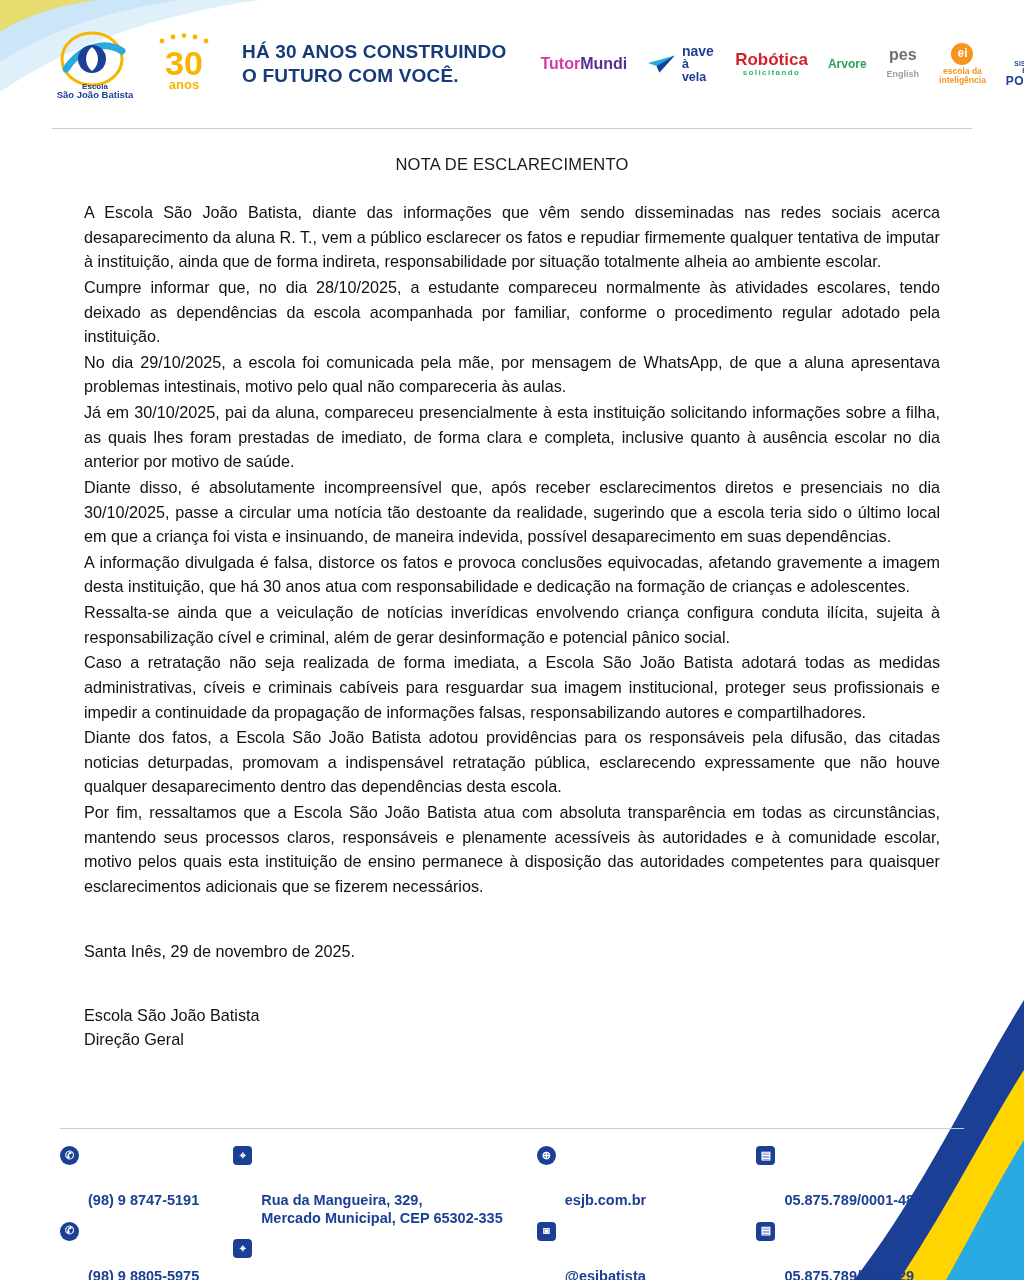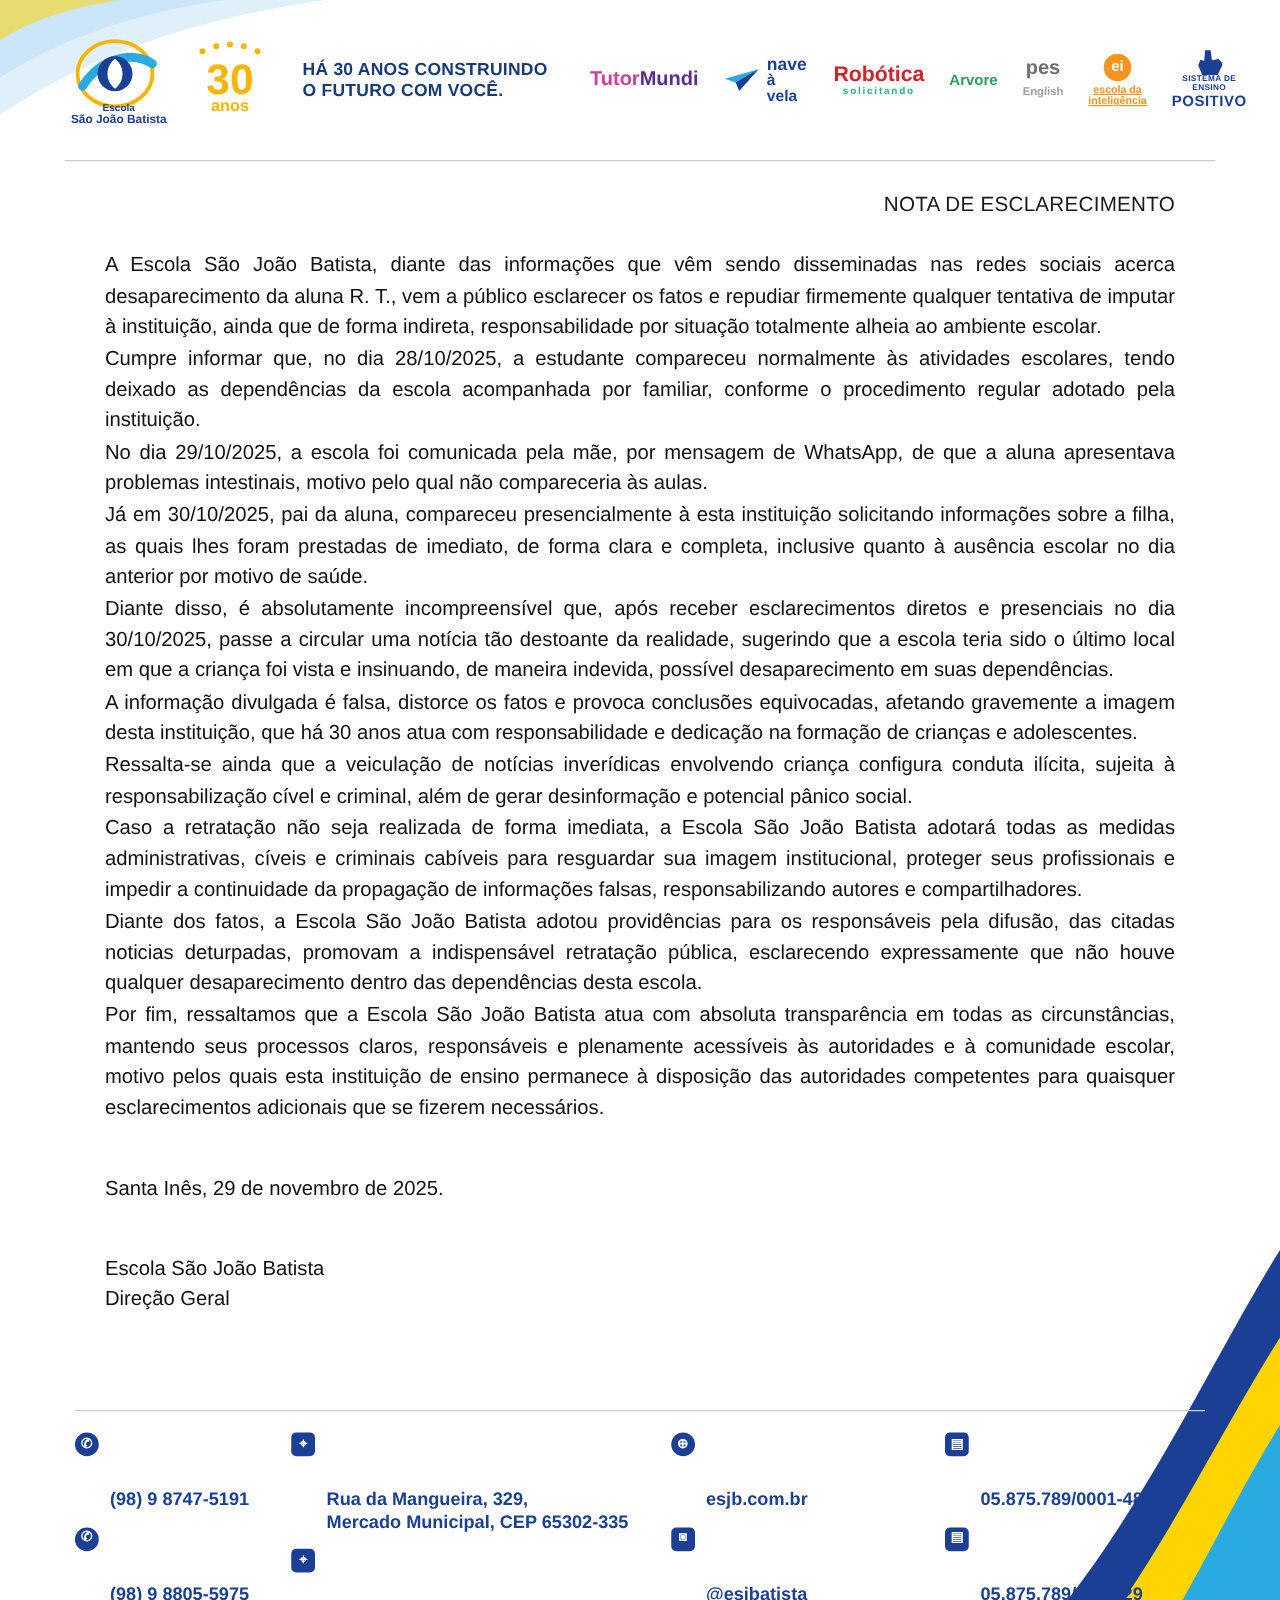--- a/index.html
+++ b/index.html
@@ -50,21 +50,21 @@
     width: 86px;
     height: 70px;
     position: relative;
   }
   .brand-30 {
     position: relative;
     width: 78px;
     height: 66px;
   }
   .brand-slogan {
-    font-size: 14px;
+    font-size: 19px;
     line-height: 1.25;
     color: #173a7a;
     font-weight: 700;
     letter-spacing: .2px;
     margin-left: 10px;
     white-space: pre-line;
   }
   .partners {
     display: flex;
     align-items: center;
@@ -81,21 +81,21 @@
   }
   .p-tutor { font-size: 16px; font-weight: 700; color: #d33ba0; }
   .p-tutor .b { color: #5b2d8e; }
   .p-nave { font-size: 14px; font-weight: 700; color: #1f3f8f; text-align: left; }
   .p-nave small { display: block; font-size: 12.5px; font-weight: 600; }
   .p-rob { font-size: 17px; font-weight: 700; color: #d12229; }
   .p-rob small { display: block; font-size: 8px; letter-spacing: 1.4px; color: #2bb673; font-weight: 700; }
   .p-arv { font-size: 12px; font-weight: 700; color: #2e9e5b; }
   .p-pes { font-size: 16px; font-weight: 700; color: #6c6f73; }
   .p-pes small { font-size: 9px; color: #9aa0a6; font-weight: 600; }
-  .p-ei { font-size: 8.5px; color: #f7941d; font-weight: 700; line-height: 1.1; text-decoration: underline; }
+  .p-ei { font-size: 8.5px; color: #f7941d; font-weight: 700; line-height: 1.1; }
   .p-ei .circ {
     width: 22px; height: 22px; border-radius: 50%;
     background: #f7941d; color: #fff; font-size: 12px; font-weight: 700;
     display: flex; align-items: center; justify-content: center;
     margin: 0 auto 2px auto;
   }
   .p-pos { font-size: 9px; color: #1b3f94; font-weight: 700; line-height: 1.05; }
   .p-pos .big { font-size: 12px; letter-spacing: .4px; }
   .hand {
     width: 22px; height: 20px; margin: 0 auto 1px auto;
@@ -107,21 +107,21 @@
     margin: 0 52px;
     height: 1px;
     background: #c9ccd1;
   }
 
   
   .doc {
     padding: 26px 84px 0 84px;
   }
   .doc-title {
-    text-align: right;
+    text-align: center;
     font-size: 16.5px;
     color: #1a1a1a;
     margin: 0 0 26px 0;
     letter-spacing: .2px;
   }
   .doc p {
     margin: 0 0 1px 0;
     font-size: 16.2px;
     line-height: 1.52;
     text-align: justify;

